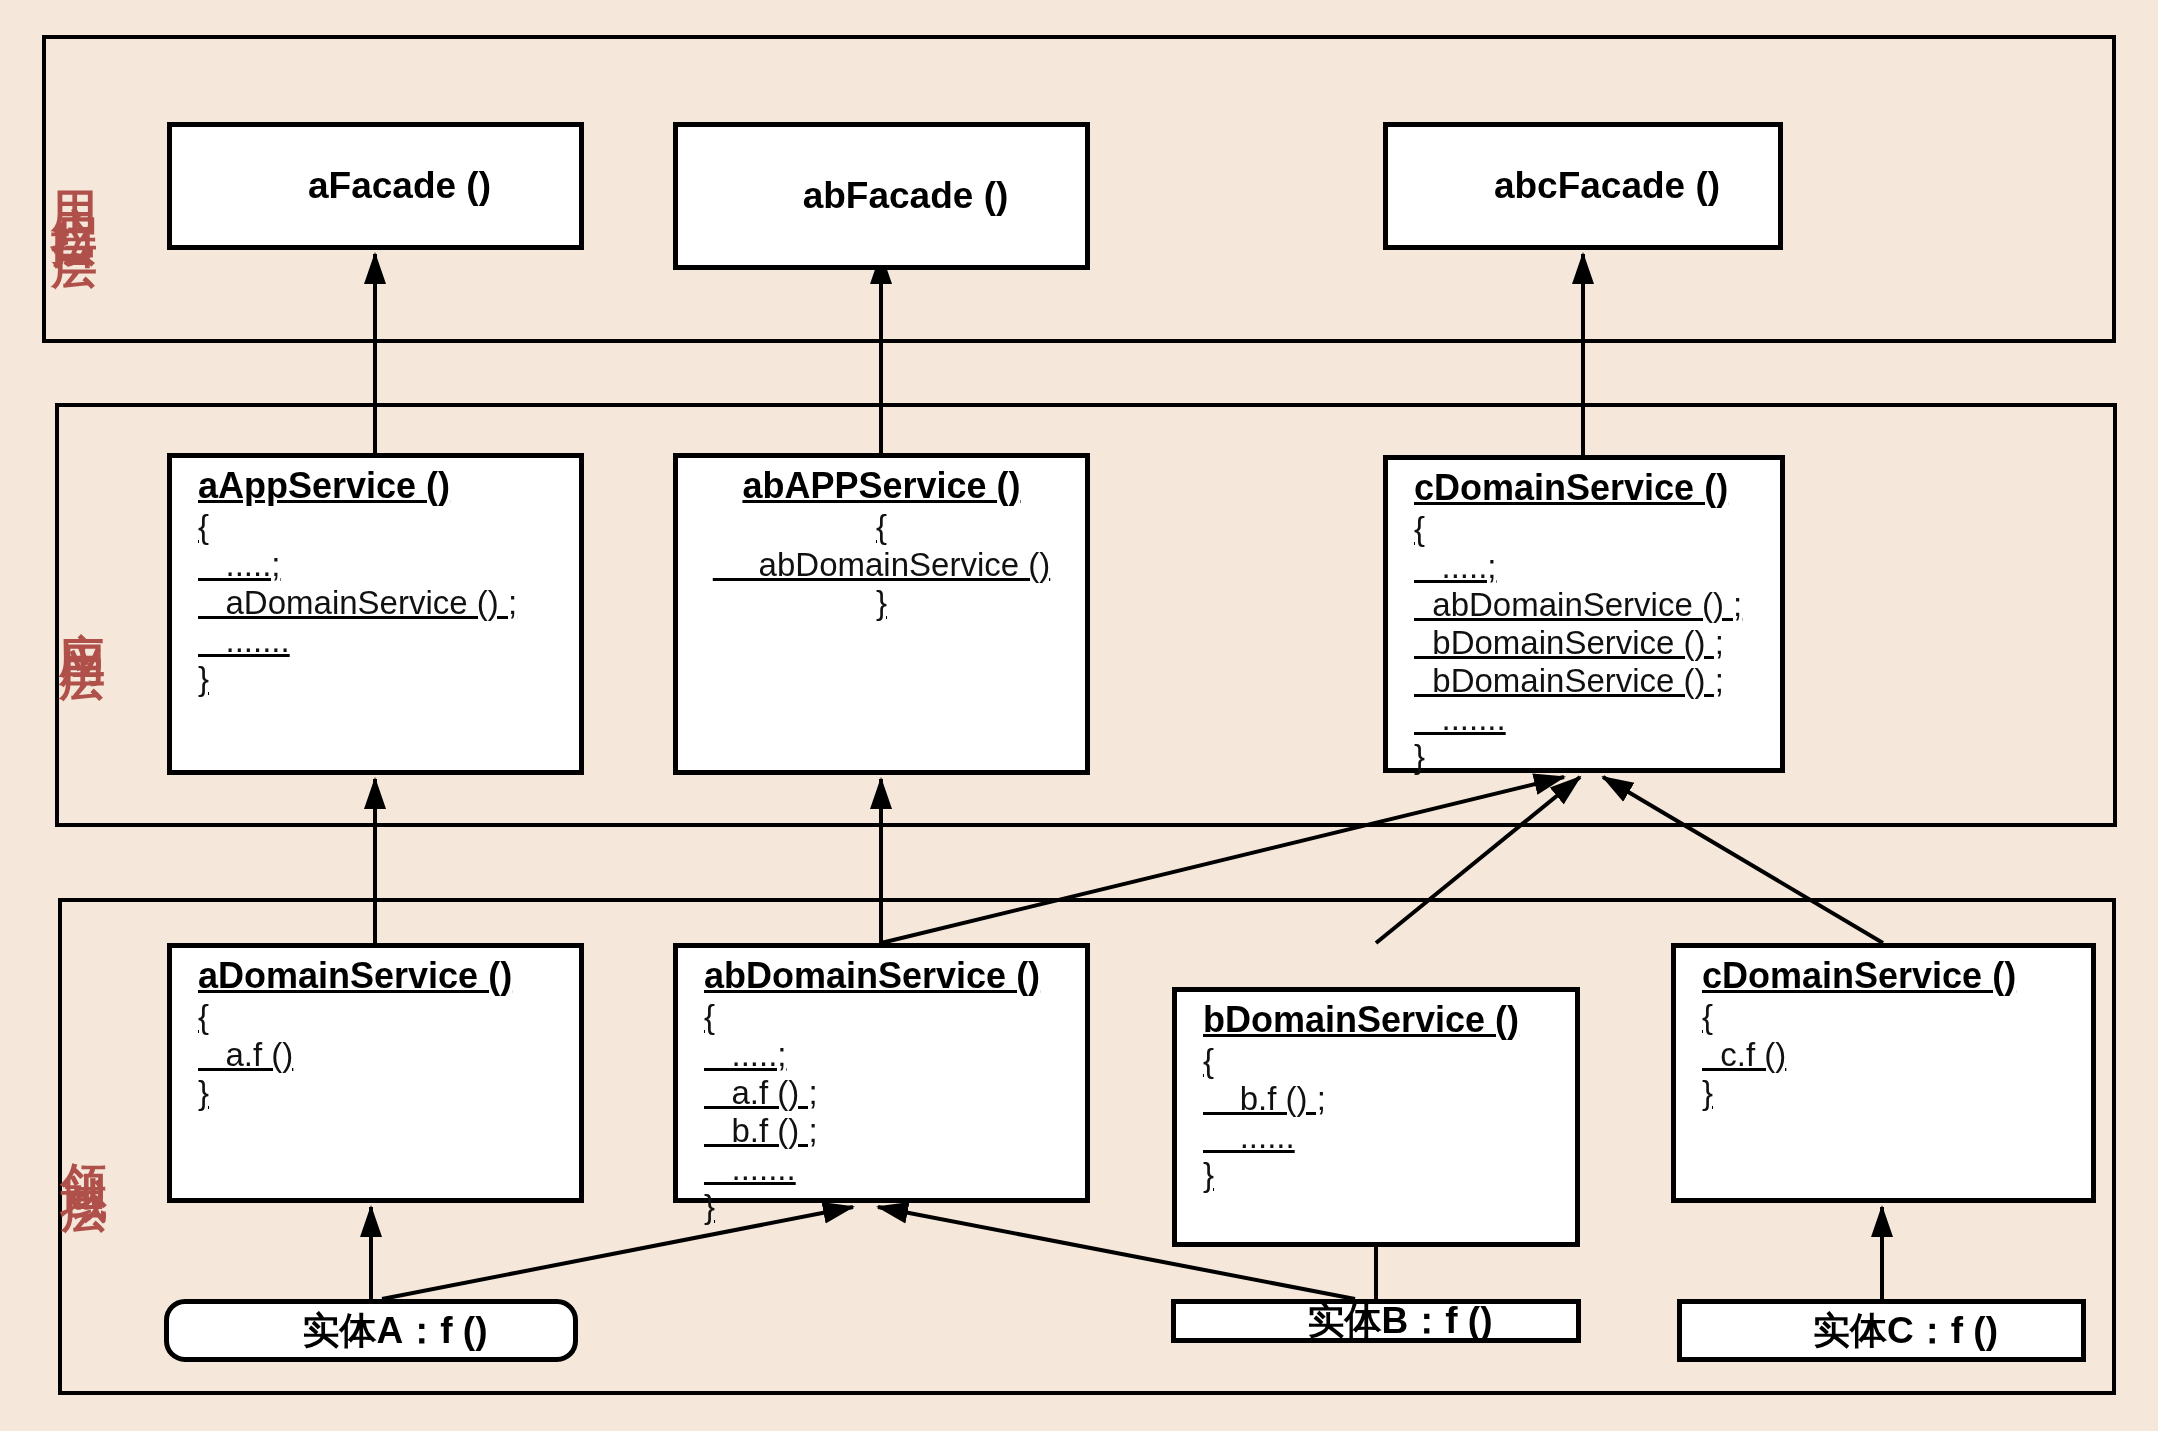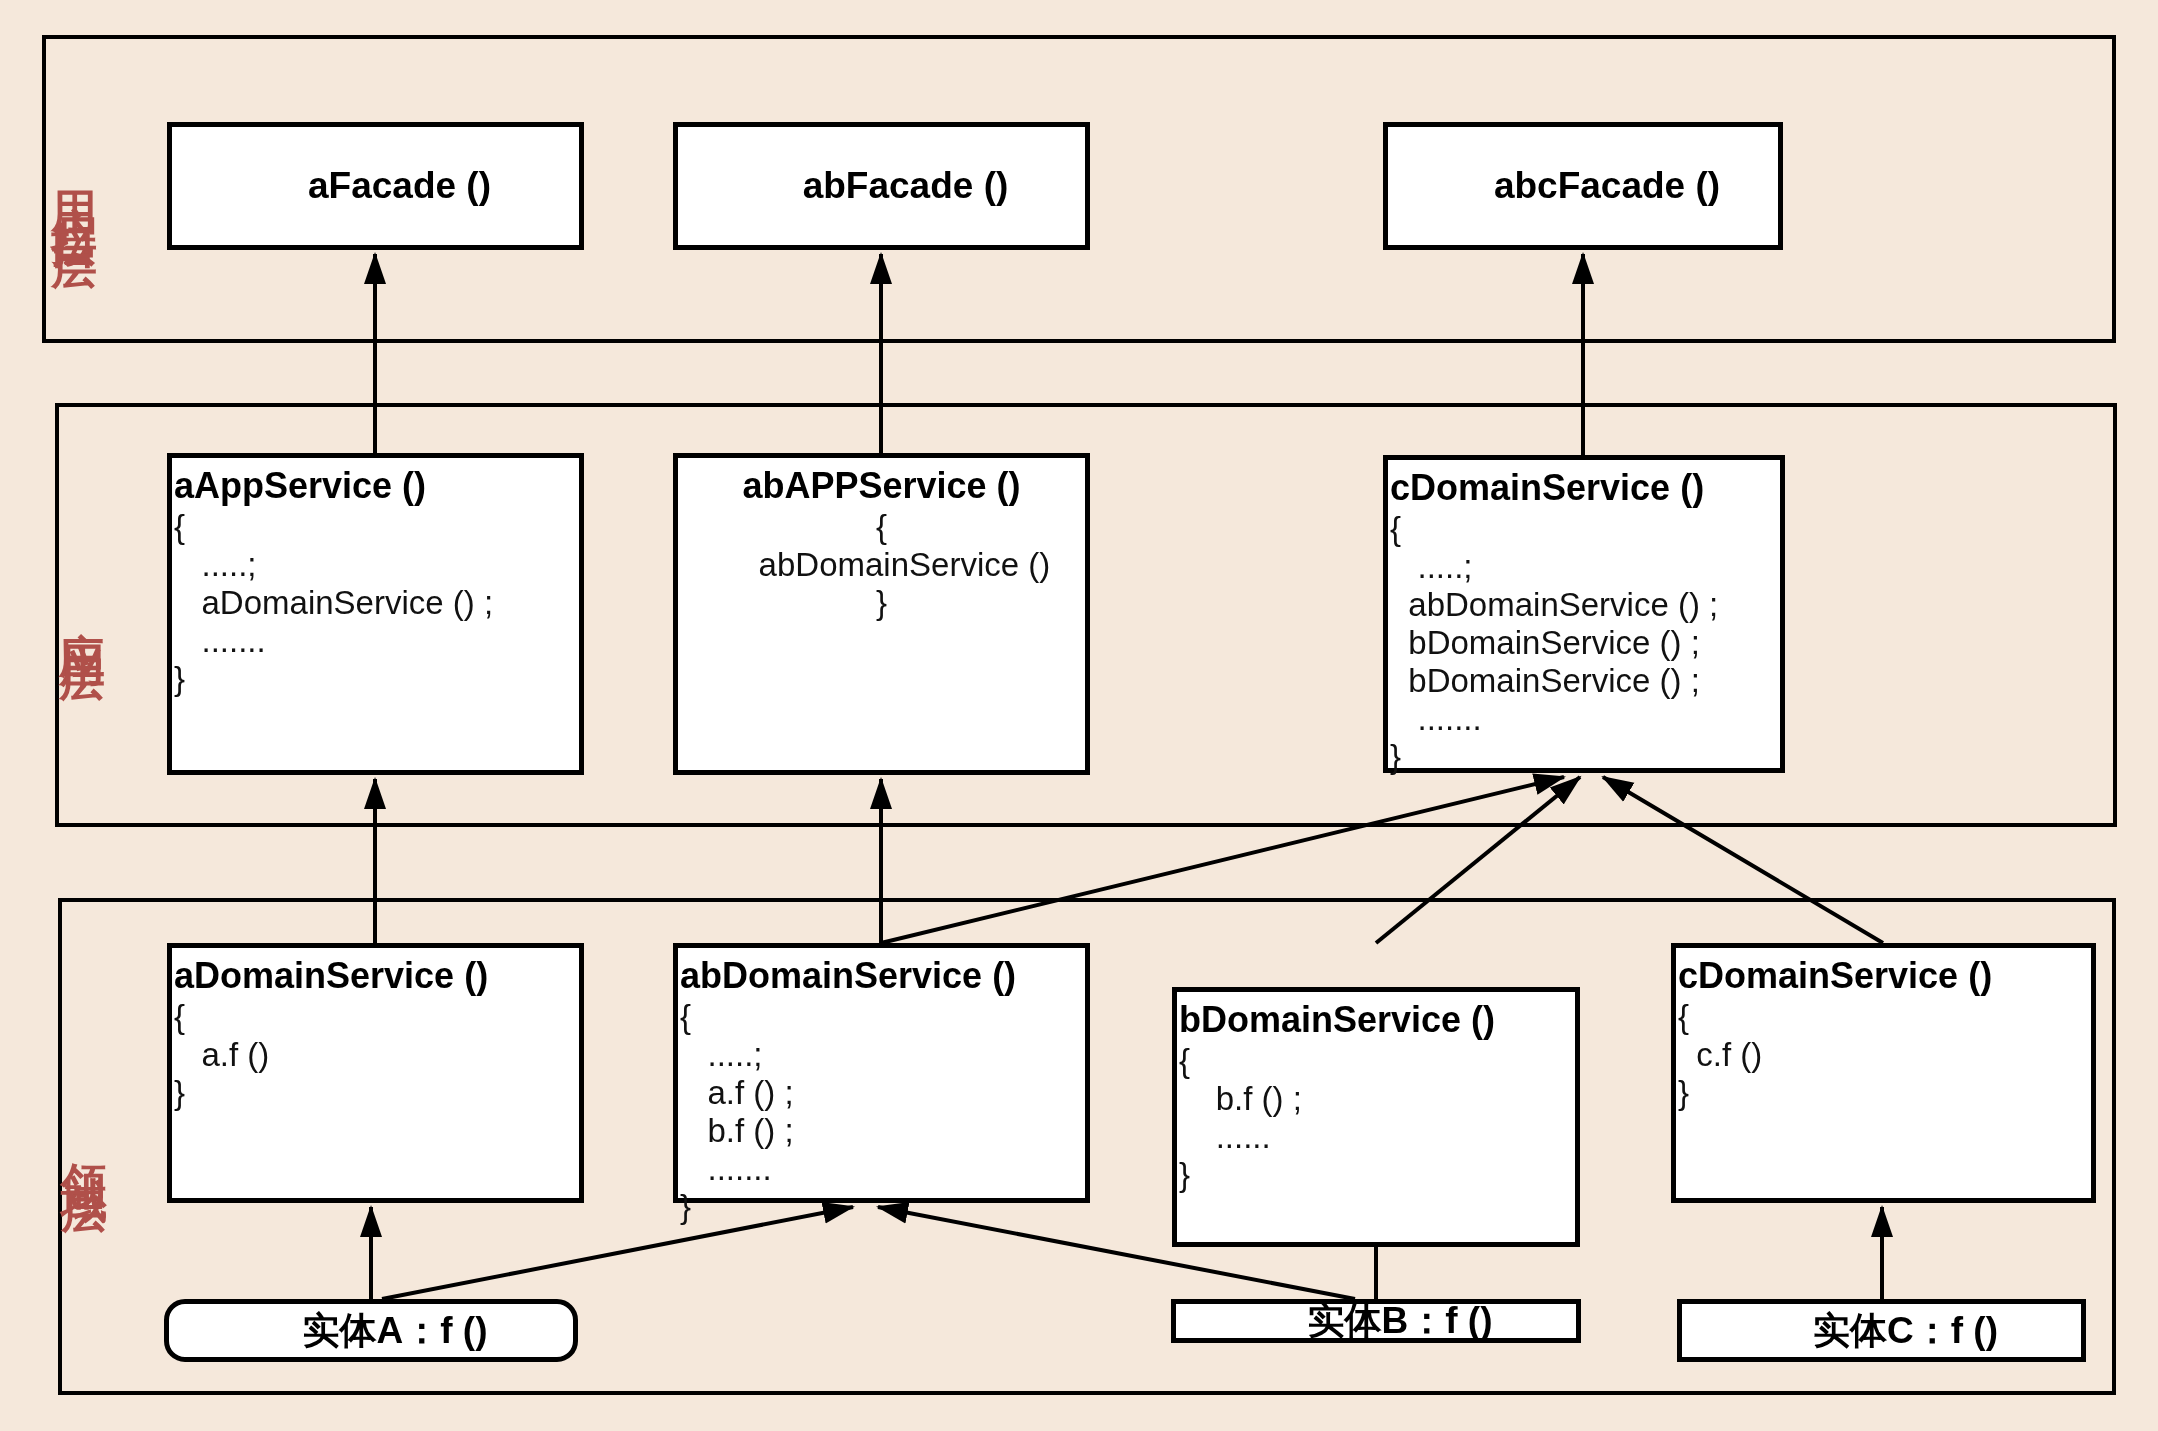--- a/index.html
+++ b/index.html
@@ -20,21 +20,21 @@
   }
   .box{
     position:absolute;background:#fff;border:5px solid #000;
     box-sizing:border-box;
     padding-left:48px;
   }
   .facade,.entity{
     display:flex;align-items:center;justify-content:center;
     font-weight:bold;font-size:37px;color:#000;
   }
-  .svc{padding:6px 2px;}
+  .svc{padding:6px 26px;text-decoration:underline;}
   .svc-title{font-weight:bold;font-size:36px;line-height:44px;color:#000;white-space:pre;}
   .code-line{font-size:33px;line-height:38px;color:#111;white-space:pre;font-weight:400;}
   .arrows{position:absolute;left:0;top:0;pointer-events:none;}
 </style>
 </head>
 <body>
 
 <div class="canvas">
 
   <div class="layer" style="left:42px;top:35px;width:2074px;height:308px;"></div>
@@ -64,21 +64,21 @@
         <line x1="382" y1="1299" x2="853" y2="1207" marker-end="url(#ah)"></line>
         <line x1="1355" y1="1299" x2="878" y2="1207" marker-end="url(#ah)"></line>
         <line x1="1376" y1="1299" x2="1376" y2="1207" marker-end="url(#ah)"></line>
         <line x1="1882" y1="1299" x2="1882" y2="1207" marker-end="url(#ah)"></line>
       </g>
   </svg>
 
   <div class="box facade" style="left:167px;top:122px;width:417px;height:128px;">
     <span>aFacade ()</span>
   </div>
-  <div class="box facade" style="left:673px;top:122px;width:417px;height:128px;align-items:center;">
+  <div class="box facade" style="left:673px;top:122px;width:417px;height:148px;align-items:center;">
     <span>abFacade ()</span>
   </div>
   <div class="box facade" style="left:1383px;top:122px;width:400px;height:128px;align-items:center;">
     <span>abcFacade ()</span>
   </div>
 
   <div class="box svc" style="left:167px;top:453px;width:417px;height:322px;">
     <div class="svc-title">aAppService ()</div>
     <div>
         <div class="code-line">{</div>

